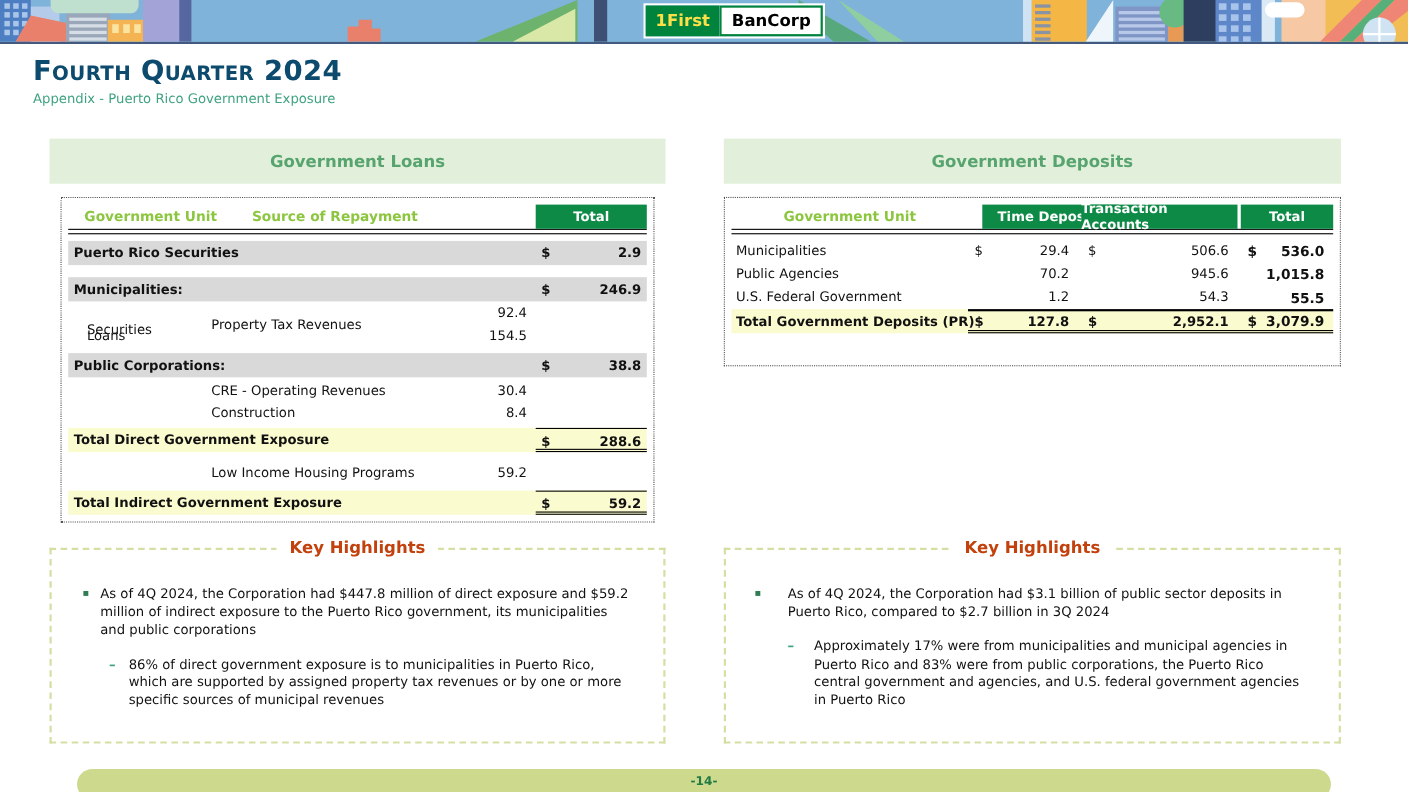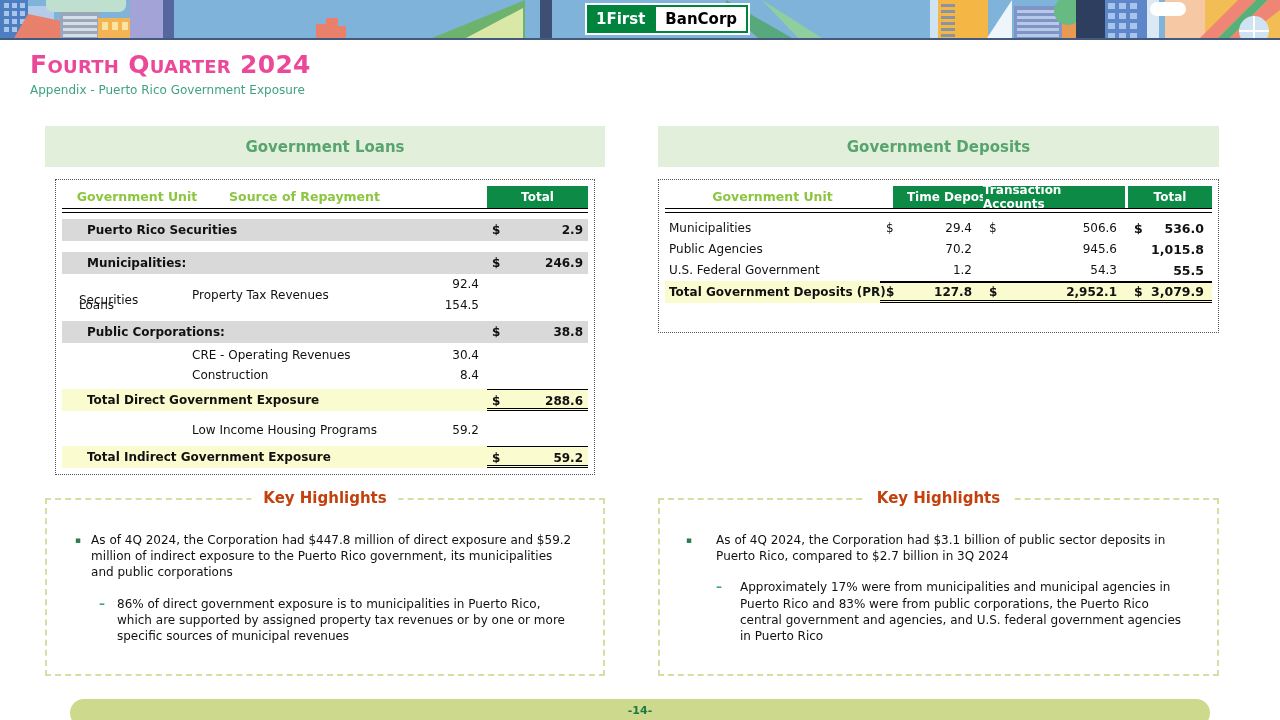--- a/index.html
+++ b/index.html
@@ -4,27 +4,27 @@
 <style>
   html,body{margin:0;padding:0;background:#fff;}
   .slide{position:relative;width:1280px;height:720px;background:#fff;overflow:hidden;
          font-family:"DejaVu Sans","Liberation Sans",sans-serif;color:#111;}
 
   
   .banner{position:absolute;left:0;top:0;width:1280px;height:38px;background:#7fb3d9;
           border-bottom:2px solid #44597e;overflow:hidden;}
   .logo{position:absolute;left:585px;top:3px;height:32px;display:flex;border:2px solid #fff;
         box-sizing:border-box;z-index:5;}
-  .logo-first{background:#00843d;color:#ffffff;font-weight:bold;font-size:15px;padding:4px 9px;
+  .logo-first{background:#00843d;color:#fde047;font-weight:bold;font-size:15px;padding:4px 9px;
               display:flex;align-items:center;}
   .logo-bancorp{background:#fff;color:#000;font-weight:bold;font-size:15px;padding:4px 9px;
               border:2px solid #00843d;box-sizing:border-box;display:flex;align-items:center;}
 
   
-  .q-title{position:absolute;left:30px;top:50px;font-size:25px;font-weight:bold;color:#ec4899;
+  .q-title{position:absolute;left:30px;top:50px;font-size:25px;font-weight:bold;color:#0c4a6e;
            font-variant:small-caps;letter-spacing:.3px;}
   .q-sub{position:absolute;left:30px;top:83px;font-size:12px;color:#3fa37e;}
 
   
   .panel-hd{position:absolute;top:126px;height:41px;background:#e2efda;display:flex;
             align-items:center;justify-content:center;font-weight:bold;font-size:15px;color:#57a46f;}
   .panel-hd.left{left:45px;width:560px;} .panel-hd.right{left:658px;width:561px;}
 
   
   .tbl{position:absolute;border:1px dotted #555;background:#fff;box-sizing:border-box;
@@ -33,21 +33,21 @@
 
   
   .loans-tbl{left:55px;top:179px;width:540px;height:296px;}
   .l-hdr{position:relative;height:22px;}
   .h-unit{position:absolute;left:0;top:3px;width:150px;text-align:center;color:#8cc63f;
           font-weight:bold;font-size:12.5px;}
   .h-source{position:absolute;left:150px;top:3px;width:185px;text-align:center;color:#8cc63f;
           font-weight:bold;font-size:12.5px;}
   .h-total{position:absolute;left:425px;top:0;width:101px;height:22px;background:#0e8a47;
           color:#fff;font-weight:bold;display:flex;align-items:center;justify-content:center;}
-  .lrow{position:relative;height:21px;line-height:21px;padding-left:20px;}
+  .lrow{position:relative;height:21px;line-height:21px;}
   .sec{background:#d9d9d9;font-weight:bold;height:22px;line-height:22px;}
   .lab{padding-left:5px;}
   .amt{position:absolute;left:425px;top:0;width:101px;height:100%;display:flex;
        justify-content:space-between;padding:0 5px;box-sizing:border-box;}
   .total-row{background:#fbfbd0;font-weight:bold;height:22px;line-height:22px;}
   .total-row .amt{border-top:1px solid #000;border-bottom:3px double #000;}
   .src{position:absolute;left:130px;}
   .val{position:absolute;left:330px;width:87px;text-align:right;}
   .muni{position:relative;height:42px;}
   .muni .sub1,.muni .sub2{position:absolute;left:17px;height:21px;line-height:21px;}

